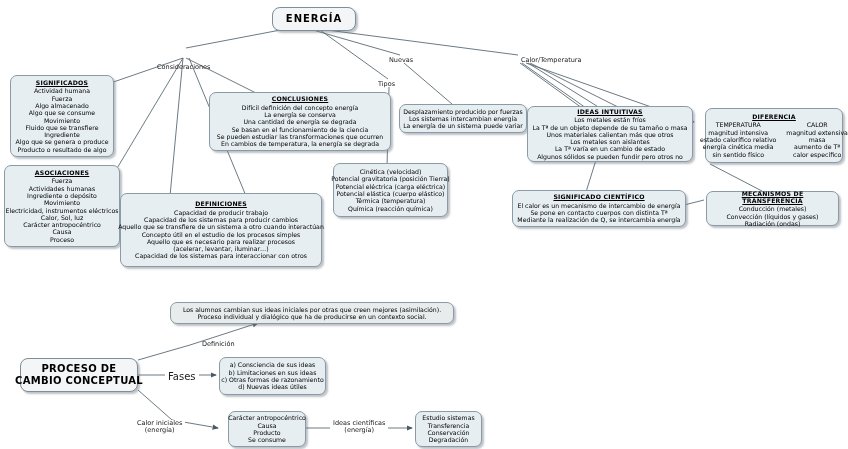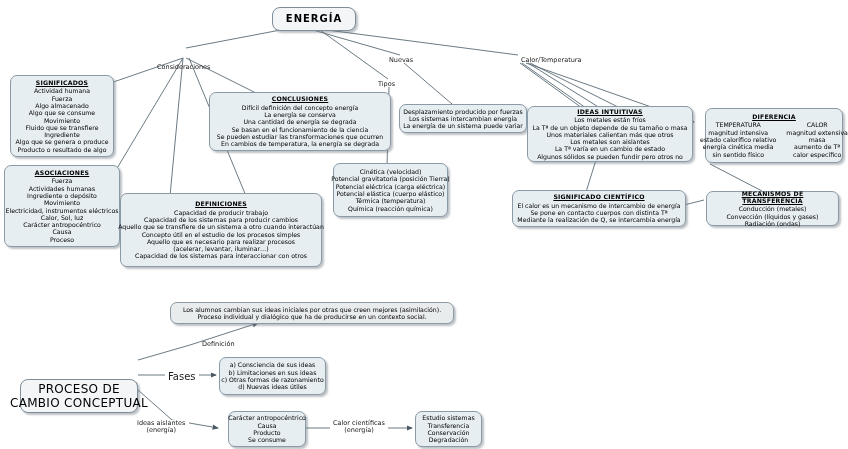--- a/index.html
+++ b/index.html
@@ -128,25 +128,25 @@
     <span class="ln">ENERGÍA</span>
   </div>
 
   <div class="edge-label" style="left:157px; top:52px; font-size:6.5px;margin-top:12px;">Consideraciones</div>
   <div class="edge-label" style="left:389px; top:57px; font-size:6.5px;">Nuevas</div>
   <div class="edge-label" style="left:497px; top:57px; font-size:6.5px;padding-left:24px;">Calor/Temperatura</div>
   <div class="edge-label" style="left:378px; top:81px; font-size:6.5px;">Tipos</div>
   <div class="edge-label" style="left:160px; top:341px; font-size:6.5px;padding-left:42px;">Definición</div>
   <div class="edge-label" style="left:165px; top:371px; font-size:10px; background:#ffffff; padding:0 3px;">Fases</div>
   <div class="edge-label" style="left:134px; top:420px; font-size:6.5px; background:#ffffff; padding:0 3px;">
-    <div class="ln">Ideas aislantes</div>
+    <div class="ln">Calor iniciales</div>
     <div class="ln">(energía)</div>
   </div>
   <div class="edge-label" style="left:330px; top:420px; font-size:6.5px; background:#ffffff; padding:0 3px;">
-    <div class="ln">Calor científicas</div>
+    <div class="ln">Ideas científicas</div>
     <div class="ln">(energía)</div>
   </div>
 
   <div class="node" style="left:10px; top:75px; width:104px; height:82px; font-size:6.2px;">
     <span class="ttl">SIGNIFICADOS</span>
     <span class="ln">Actividad humana</span>
     <span class="ln">Fuerza</span>
     <span class="ln">Algo almacenado</span>
     <span class="ln">Algo que se consume</span>
     <span class="ln">Movimiento</span>
@@ -242,21 +242,21 @@
     <span class="ln">Mediante la realización de Q, se intercambia energía</span>
   </div>
 
   <div class="node" style="left:706px; top:191px; width:133px; height:35px; font-size:6.2px;">
     <span class="ttl">MECANISMOS DE TRANSFERENCIA</span>
     <span class="ln">Conducción (metales)</span>
     <span class="ln">Convección (líquidos y gases)</span>
     <span class="ln">Radiación (ondas)</span>
   </div>
 
-  <div class="node root" style="left:20px; top:358px; width:118px; height:34px; font-size:12px; font-weight:normal; letter-spacing:0.3px; background:#f3f5f6;margin-top:21px;">
+  <div class="node root" style="left:20px; top:358px; width:118px; height:34px; font-size:10px; font-weight:bold; letter-spacing:0.3px; background:#f3f5f6;">
     <span class="ln">PROCESO DE</span>
     <span class="ln">CAMBIO CONCEPTUAL</span>
   </div>
 
   <div class="node" style="left:170px; top:302px; width:284px; height:22px; font-size:6.2px; background:#e9eced;">
     <span class="ln">Los alumnos cambian sus ideas iniciales por otras que creen mejores (asimilación).</span>
     <span class="ln">Proceso individual y dialógico que ha de producirse en un contexto social.</span>
   </div>
 
   <div class="node" style="left:219px; top:357px; width:107px; height:38px; font-size:6.2px;">

